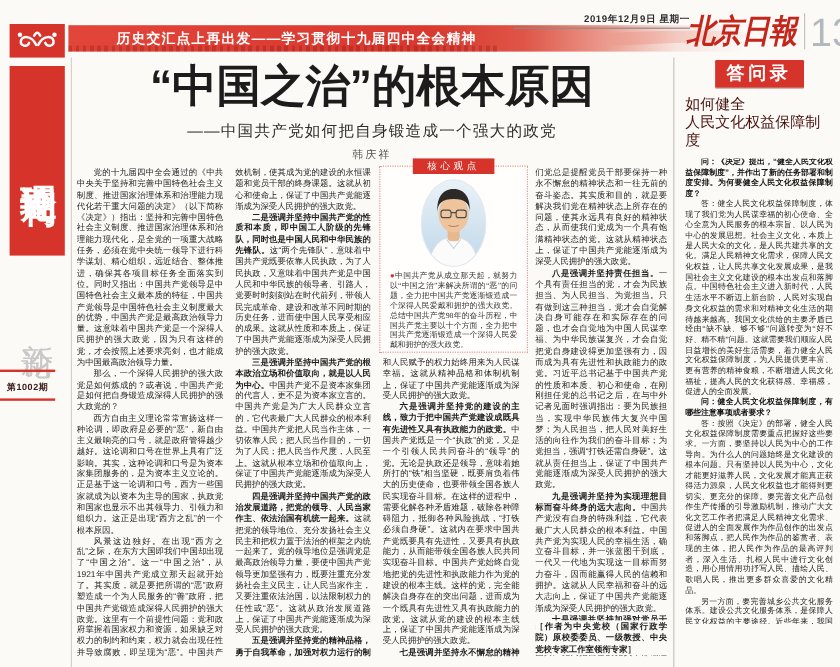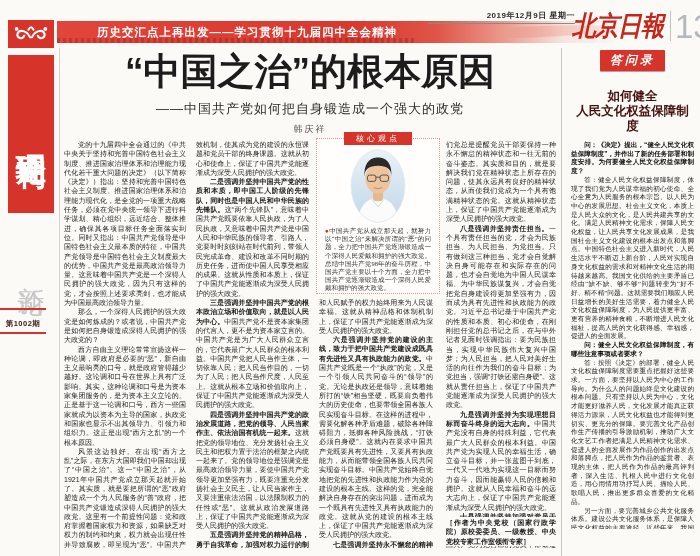--- a/index.html
+++ b/index.html
@@ -76,24 +76,24 @@
   .core-label{position:absolute;top:-7px;left:50%;transform:translateX(-50%);
               background:var(--red);color:#fff;font-size:8px;font-weight:normal;
               padding:1px 12px;letter-spacing:3px;white-space:nowrap;}
   .portrait{width:58px;height:74px;margin:10px auto 4px;}
   .core-caption{padding:0 8px;font-family:"Liberation Serif",serif;font-size:6.5px;
                 line-height:8.2px;text-align:justify;color:#333;}
   .core-caption .dot{color:var(--red);}
 
   
   .qa{position:absolute;left:565px;top:48px;width:132px;height:508px;overflow:hidden;padding:0 3px 0 6px;}
-  .qa-badge{margin:2px auto 18px;width:fit-content;background:var(--red);color:#fff;
-            font-size:12px;font-weight:bold;padding:2px 10px;letter-spacing:3px;border-radius:1px;
-            box-shadow:0 1px 0 rgba(120,10,8,.4);font-style:italic;}
-  .qa-title{text-align:center;font-family:"Liberation Serif",serif;font-weight:bold;
+  .qa-badge{margin:2px auto 7px;width:fit-content;background:var(--red);color:#fff;
+            font-size:15px;font-weight:bold;padding:2px 10px;letter-spacing:3px;border-radius:1px;
+            box-shadow:0 1px 0 rgba(120,10,8,.4);}
+  .qa-title{font-family:"Liberation Serif",serif;font-weight:normal;
             font-size:12.5px;line-height:15px;color:#47120e;}
   .qa-body{margin-top:7px;font-family:"Liberation Serif",serif;font-size:6.6px;line-height:8.7px;
            text-align:justify;color:#222;height:388px;overflow:hidden;}
   .qa-body p{margin:0;text-indent:2em;}
   .qa-body p.b{font-family:"Liberation Sans",sans-serif;font-weight:bold;color:#101010;}
 </style>
 </head>
 <body>
 
 <div class="page">

